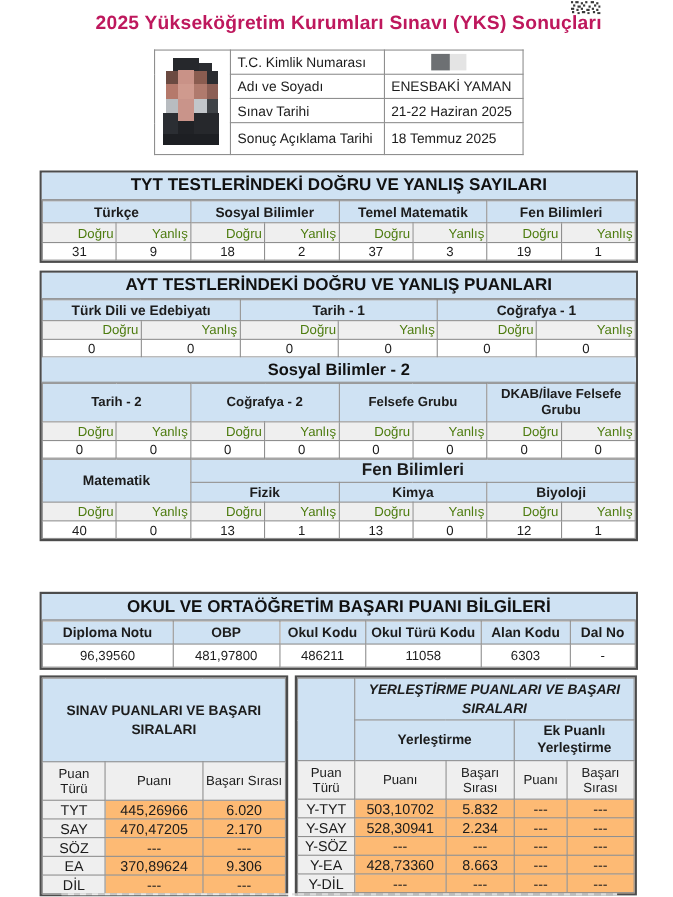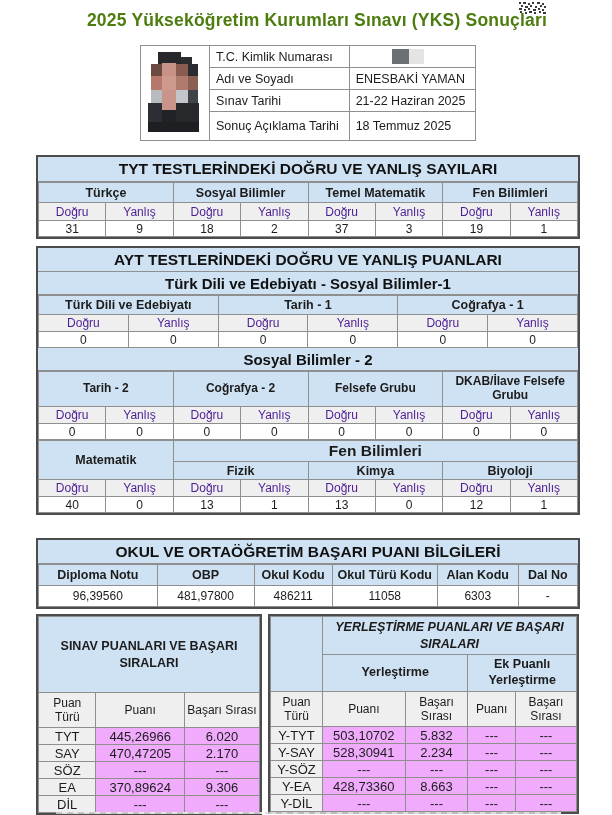--- a/index.html
+++ b/index.html
@@ -3,21 +3,21 @@
 <meta charset="utf-8">
 <style>
   html,body{margin:0;padding:0;}
   body{
     width:612px;height:815px;position:relative;background:#ffffff;
     font-family:"Liberation Sans","DejaVu Sans",sans-serif;color:#1c1c1c;
     overflow:hidden;
   }
   .page-title{
     position:absolute;top:10px;left:0;right:0;text-align:center;
-    font-size:17.5px;font-weight:bold;letter-spacing:.2px;color:#4d7c0f;padding-left:22px;
+    font-size:17.5px;font-weight:bold;letter-spacing:.2px;color:#be185d;padding-left:22px;
   }
   .barcode{position:absolute;left:519px;top:0;width:27px;height:12px;}
 
   
   .info-box{
     position:absolute;left:140px;top:45px;width:336px;border:1.5px solid #6f6f6f;
     border-collapse:collapse;background:#fff;
   }
   .info-box td{border:1px solid #8f8f8f;font-size:12.5px;padding:0 6px;vertical-align:middle;}
   .info-box td.photo-cell{width:64px;padding:2px;text-align:center;border-right:1px solid #8f8f8f;}
@@ -32,21 +32,21 @@
 
   
   .sect{position:absolute;border:2px solid #4c4c4c;background:#fff;}
   .sect .bar{
     background:#cfe2f3;border-bottom:1px solid #8f8f8f;display:flex;
     align-items:center;justify-content:center;font-weight:bold;color:#111;
   }
   .sect table{width:100%;border-collapse:collapse;table-layout:fixed;}
   .sect td{border:1px solid #8f8f8f;text-align:center;vertical-align:middle;font-size:12px;padding:0 2px;overflow:hidden;}
   td.blue{background:#cfe2f3;font-weight:bold;font-size:12.5px;}
-  td.gray{background:#efefef;color:#4c1d95;}
+  td.gray{background:#efefef;color:#4d7c0f;text-align:right;}
   td.val{background:#fff;font-size:12px;}
 
   .tyt{left:36px;top:155px;width:540px;}
   .tyt .bar{height:24px;font-size:15.5px;}
   .tyt tr.subj td{height:19px;}
   .tyt tr.dy td{height:17px;}
   .tyt tr.v td{height:15px;}
 
   .ayt{left:36px;top:246px;width:540px;}
   .ayt .bar.main{height:23px;font-size:15.5px;}
@@ -64,21 +64,21 @@
   .school tr.h td{height:20px;}
   .school tr.v td{height:20px;font-size:12px;}
 
   .bt{position:absolute;border:2px solid #4c4c4c;background:#fff;}
   .bt table{width:100%;border-collapse:collapse;table-layout:fixed;}
   .bt td{border:1px solid #8f8f8f;text-align:center;vertical-align:middle;font-size:13px;padding:0 1px;}
   .bt td.title{background:#cfe2f3;font-weight:bold;font-size:12.5px;line-height:1.35;}
   .bt td.bluecell{background:#cfe2f3;}
   .bt td.hdr{background:#efefef;font-size:12px;line-height:1.2;height:34px;}
   .bt td.typ{background:#efefef;height:16px;}
-  .bt td.num{background:#f0abfc;height:16px;}
+  .bt td.num{background:#fdba74;height:16px;}
 
   .left-bt{left:36px;top:614px;width:222px;}
   .right-bt{left:268px;top:614px;width:307px;}
   .left-bt td.title{height:75px;}
   .right-bt td.title{height:37px;font-style:italic;}
   .right-bt td.grp{background:#cfe2f3;font-weight:bold;font-size:12.5px;height:36px;line-height:1.25;}
 
   .scan-artifact{
     position:absolute;left:56px;top:812px;width:505px;height:2px;
     background:repeating-linear-gradient(90deg,#d8d8d8 0 6px,#ffffff 6px 11px);
@@ -200,21 +200,20 @@
       <td class="val">3</td>
       <td class="val">19</td>
       <td class="val">1</td>
     </tr>
   </tbody>
     </table>
 </div>
 
 <div class="sect ayt">
   <div class="bar main">AYT TESTLERİNDEKİ DOĞRU VE YANLIŞ PUANLARI</div>
-  <div class="bar sub">Türk Dili ve Edebiyatı - Sosyal Bilimler-1</div>
   <table>
     <tbody>
         <tr class="subj">
       <td class="blue" colspan="2">Türk Dili ve Edebiyatı</td>
       <td class="blue" colspan="2">Tarih - 1</td>
       <td class="blue" colspan="2">Coğrafya - 1</td>
     </tr>
     <tr class="dy">
       <td class="gray">Doğru</td>
       <td class="gray">Yanlış</td>

